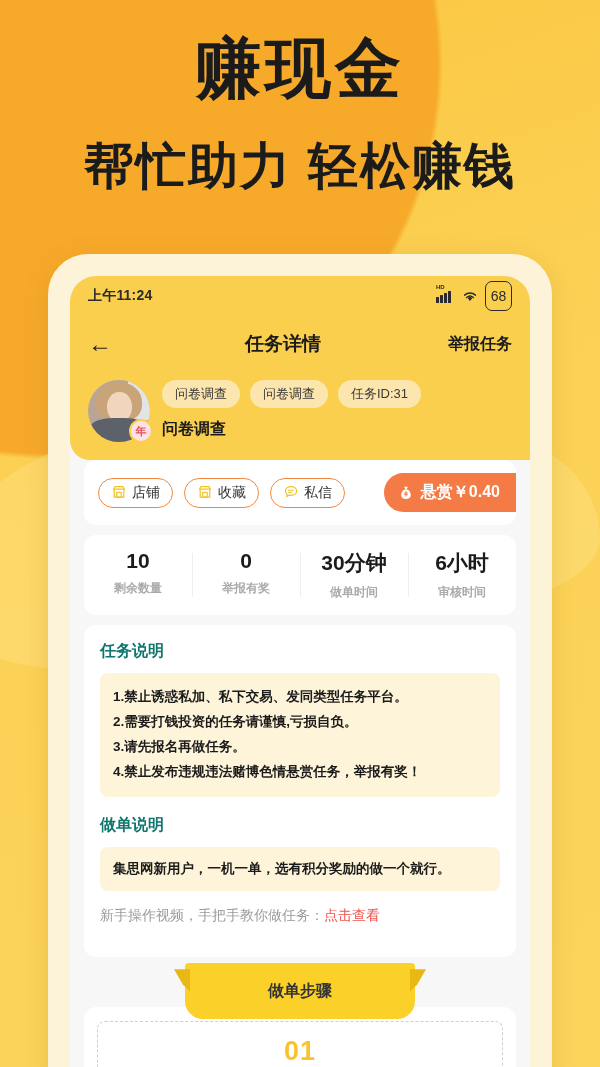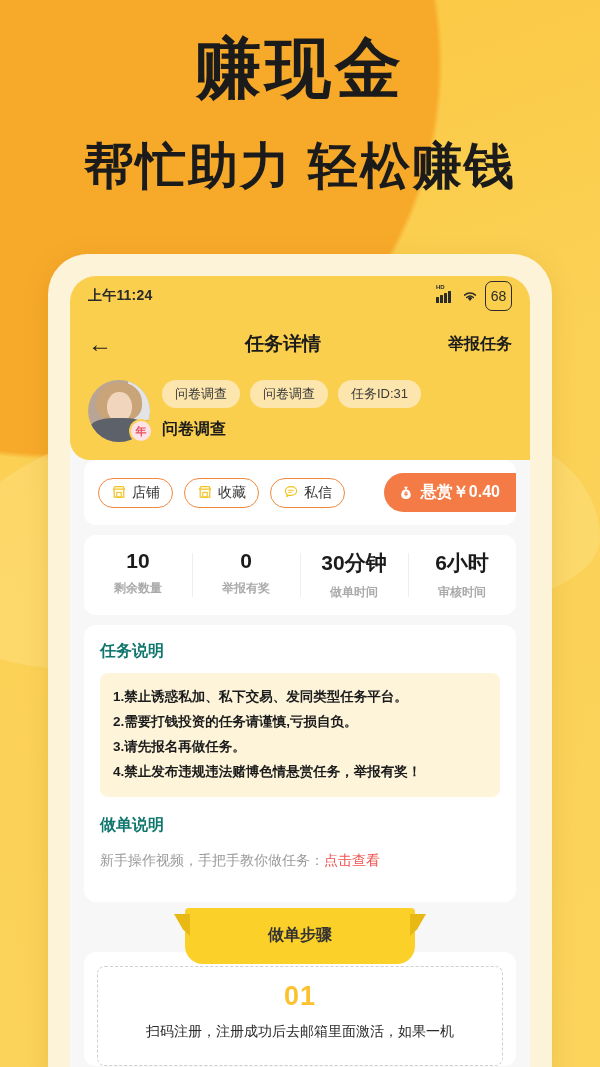--- a/index.html
+++ b/index.html
@@ -300,20 +300,23 @@
     <div class="card sec-card">
       <div class="sec-title">任务说明</div>
       <div class="sec-box">
         <div class="sec-line">1.禁止诱惑私加、私下交易、发同类型任务平台。</div>
         <div class="sec-line">2.需要打钱投资的任务请谨慎,亏损自负。</div>
         <div class="sec-line">3.请先报名再做任务。</div>
         <div class="sec-line">4.禁止发布违规违法赌博色情悬赏任务，举报有奖！</div>
       </div>
 
       <div class="sec-title" style="margin-top:18px">做单说明</div>
+      <div class="sec-box single">
+        <div class="sec-line">集思网新用户，一机一单，选有积分奖励的做一个就行。</div>
+      </div>
 
       <div class="videoline">
         <span>新手操作视频，手把手教你做任务：</span><span class="link">点击查看</span>
       </div>
     </div>
 
     <div class="steps-wrap">
       <div class="ribbon">做单步骤</div>
       <div class="steps-card">
         <div class="dashbox">

